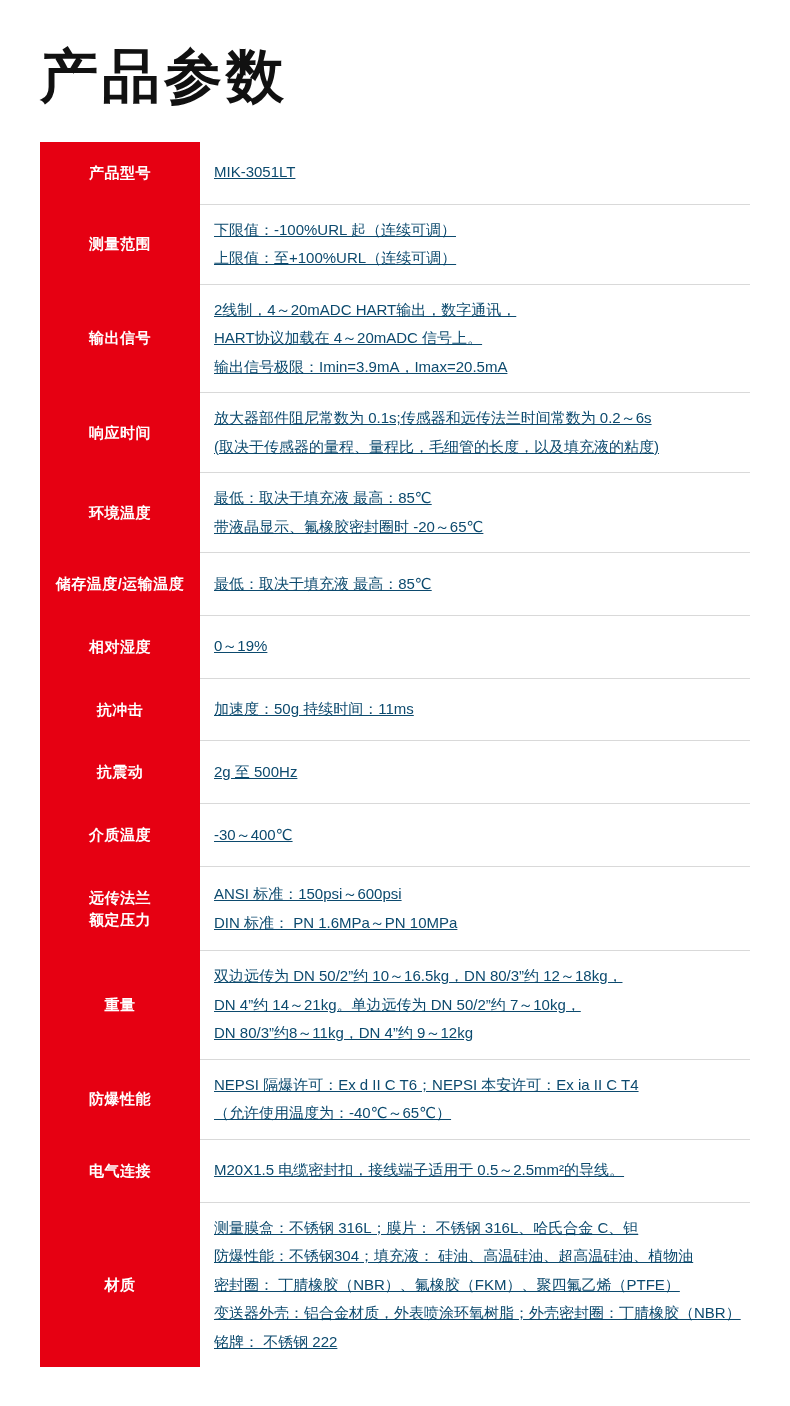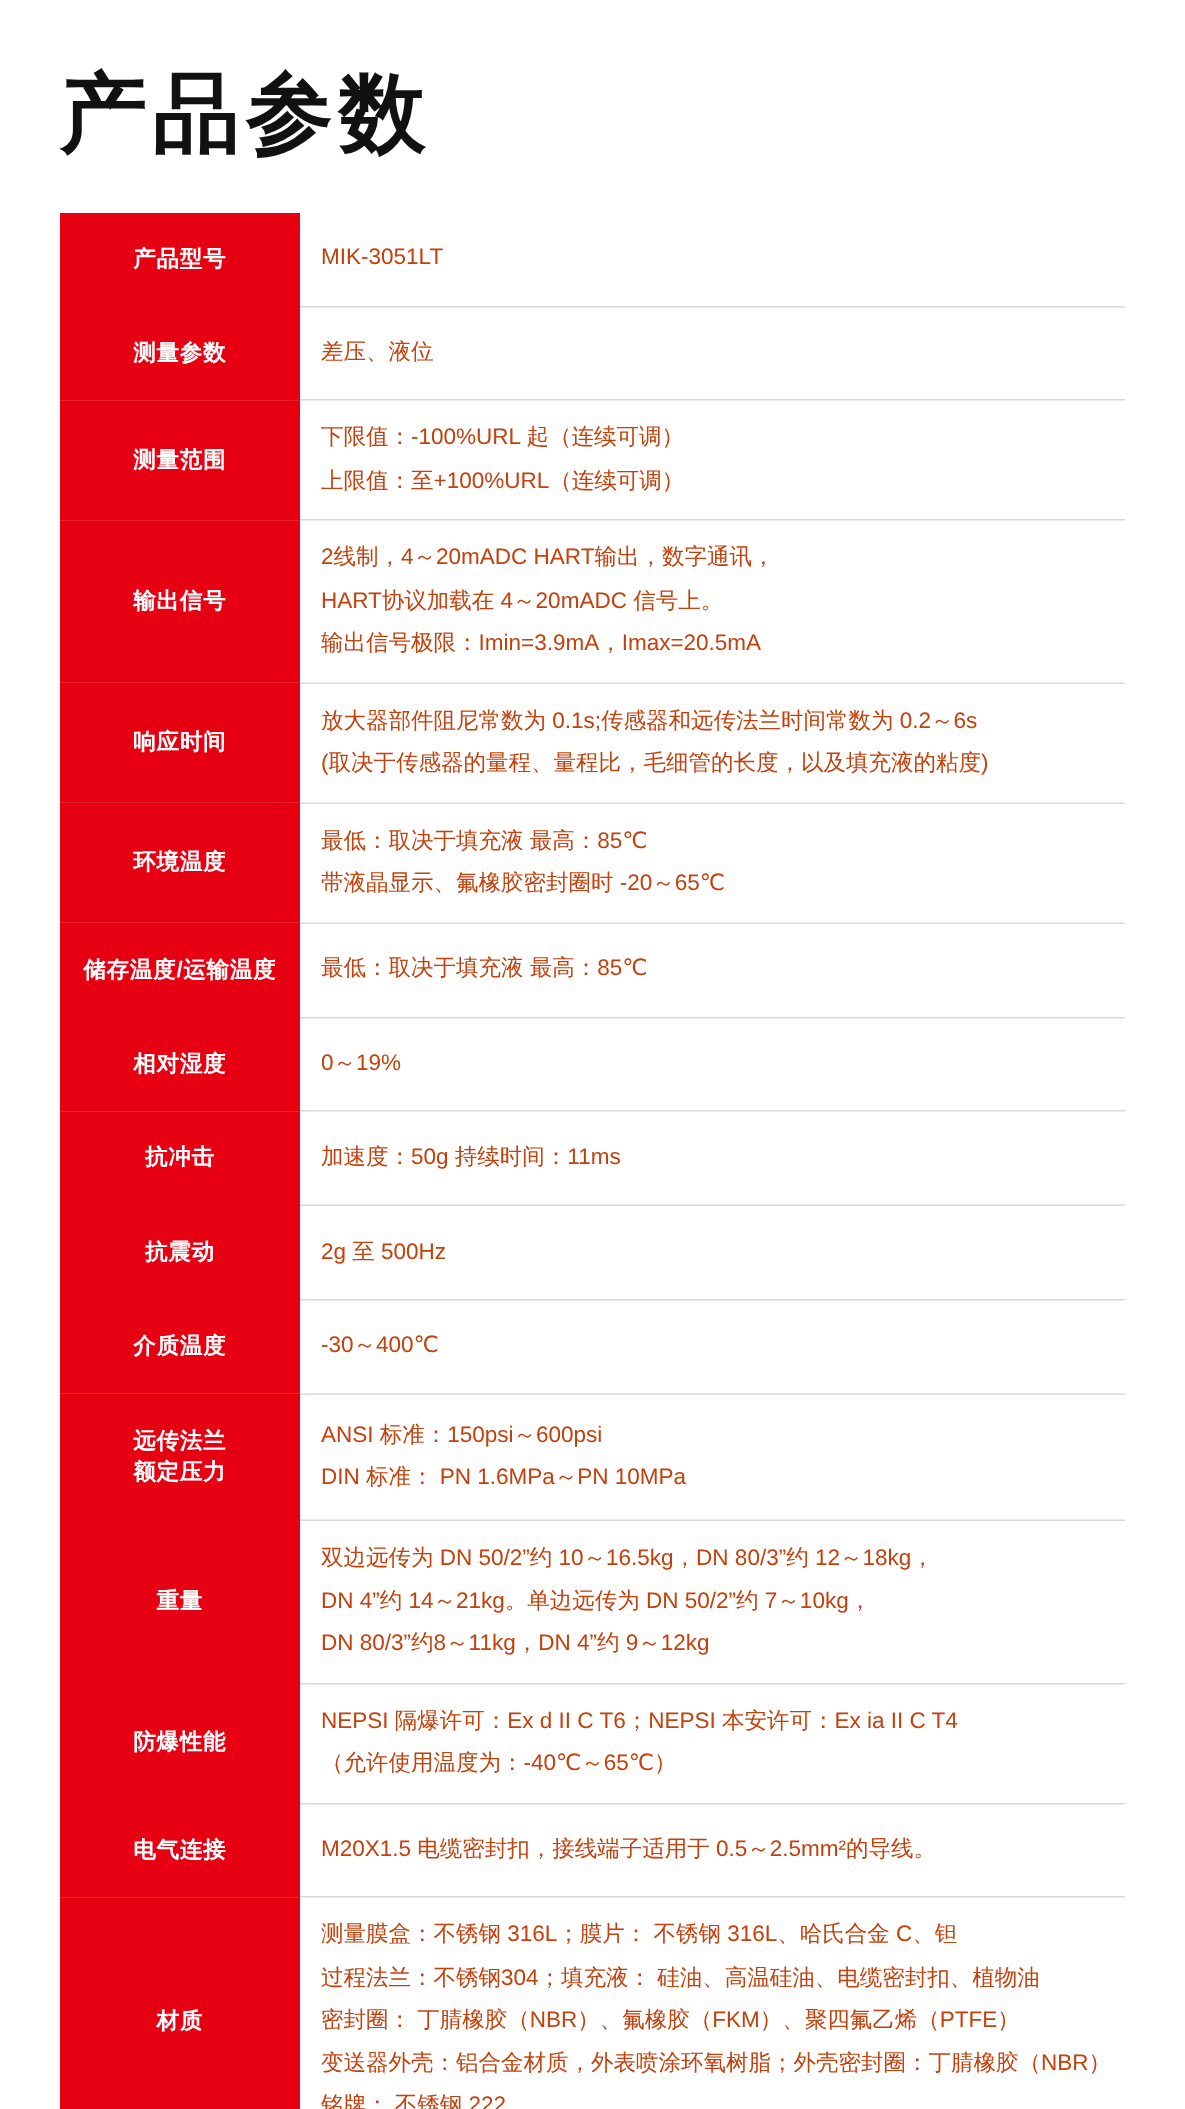--- a/index.html
+++ b/index.html
@@ -46,26 +46,27 @@
     font-weight: bold;
     text-align: center;
     vertical-align: middle;
     padding: 20px 4px;
     border-bottom: 1px solid #e60012;
     line-height: 1.45;
     letter-spacing: 0.5px;
   }
   td.value {
     background: #ffffff;
-    color: #c2410c;
+    color: #0c4a6e;
     font-size: 15px;
     vertical-align: middle;
     padding: 11px 0 11px 14px;
     border-bottom: 1px solid #d9d9d9;
     line-height: 1.9;
+    text-decoration: underline;
   }
   tr.spec-row:last-child td.value,
   tr.spec-row:last-child td.label {
     border-bottom: none;
   }
   .vline {
     display: block;
     white-space: nowrap;
   }
   .label .lline {
@@ -89,28 +90,20 @@
           <tr class="spec-row">
             <td class="label">
               <span class="lline">产品型号</span>
             </td>
             <td class="value">
               <span class="vline">MIK-3051LT</span>
             </td>
           </tr>
           <tr class="spec-row">
             <td class="label">
-              <span class="lline">测量参数</span>
-            </td>
-            <td class="value">
-              <span class="vline">差压、液位</span>
-            </td>
-          </tr>
-          <tr class="spec-row">
-            <td class="label">
               <span class="lline">测量范围</span>
             </td>
             <td class="value">
               <span class="vline">下限值：-100%URL 起（连续可调）</span>
               <span class="vline">上限值：至+100%URL（连续可调）</span>
             </td>
           </tr>
           <tr class="spec-row">
             <td class="label">
               <span class="lline">输出信号</span>
@@ -215,21 +208,21 @@
             <td class="value">
               <span class="vline">M20X1.5 电缆密封扣，接线端子适用于 0.5～2.5mm²的导线。</span>
             </td>
           </tr>
           <tr class="spec-row">
             <td class="label">
               <span class="lline">材质</span>
             </td>
             <td class="value">
               <span class="vline">测量膜盒：不锈钢 316L；膜片： 不锈钢 316L、哈氏合金 C、钽</span>
-              <span class="vline">过程法兰：不锈钢304；填充液： 硅油、高温硅油、电缆密封扣、植物油</span>
+              <span class="vline">防爆性能：不锈钢304；填充液： 硅油、高温硅油、超高温硅油、植物油</span>
               <span class="vline">密封圈： 丁腈橡胶（NBR）、氟橡胶（FKM）、聚四氟乙烯（PTFE）</span>
               <span class="vline">变送器外壳：铝合金材质，外表喷涂环氧树脂；外壳密封圈：丁腈橡胶（NBR）</span>
               <span class="vline">铭牌： 不锈钢 222</span>
             </td>
           </tr>
         </tbody>
     </table>
   </div>
 
 </div>

